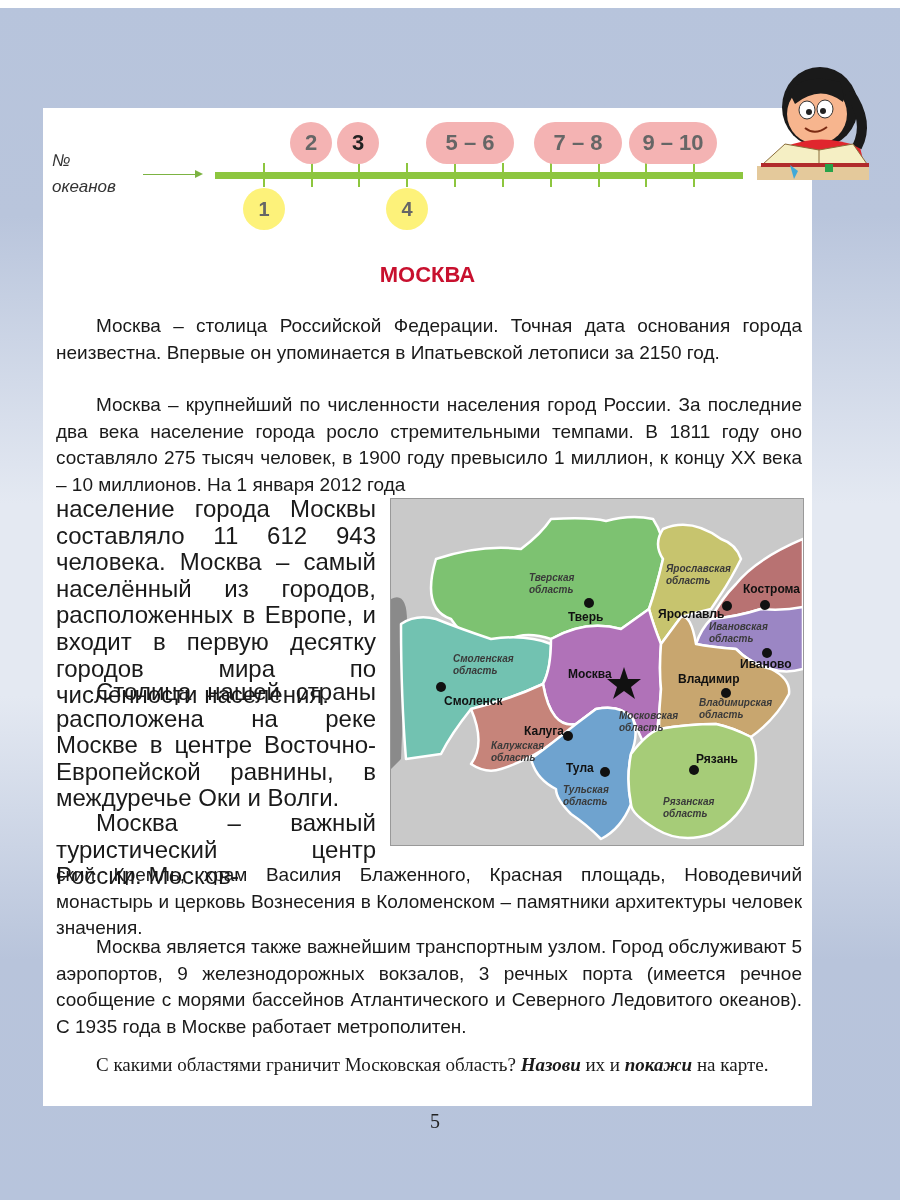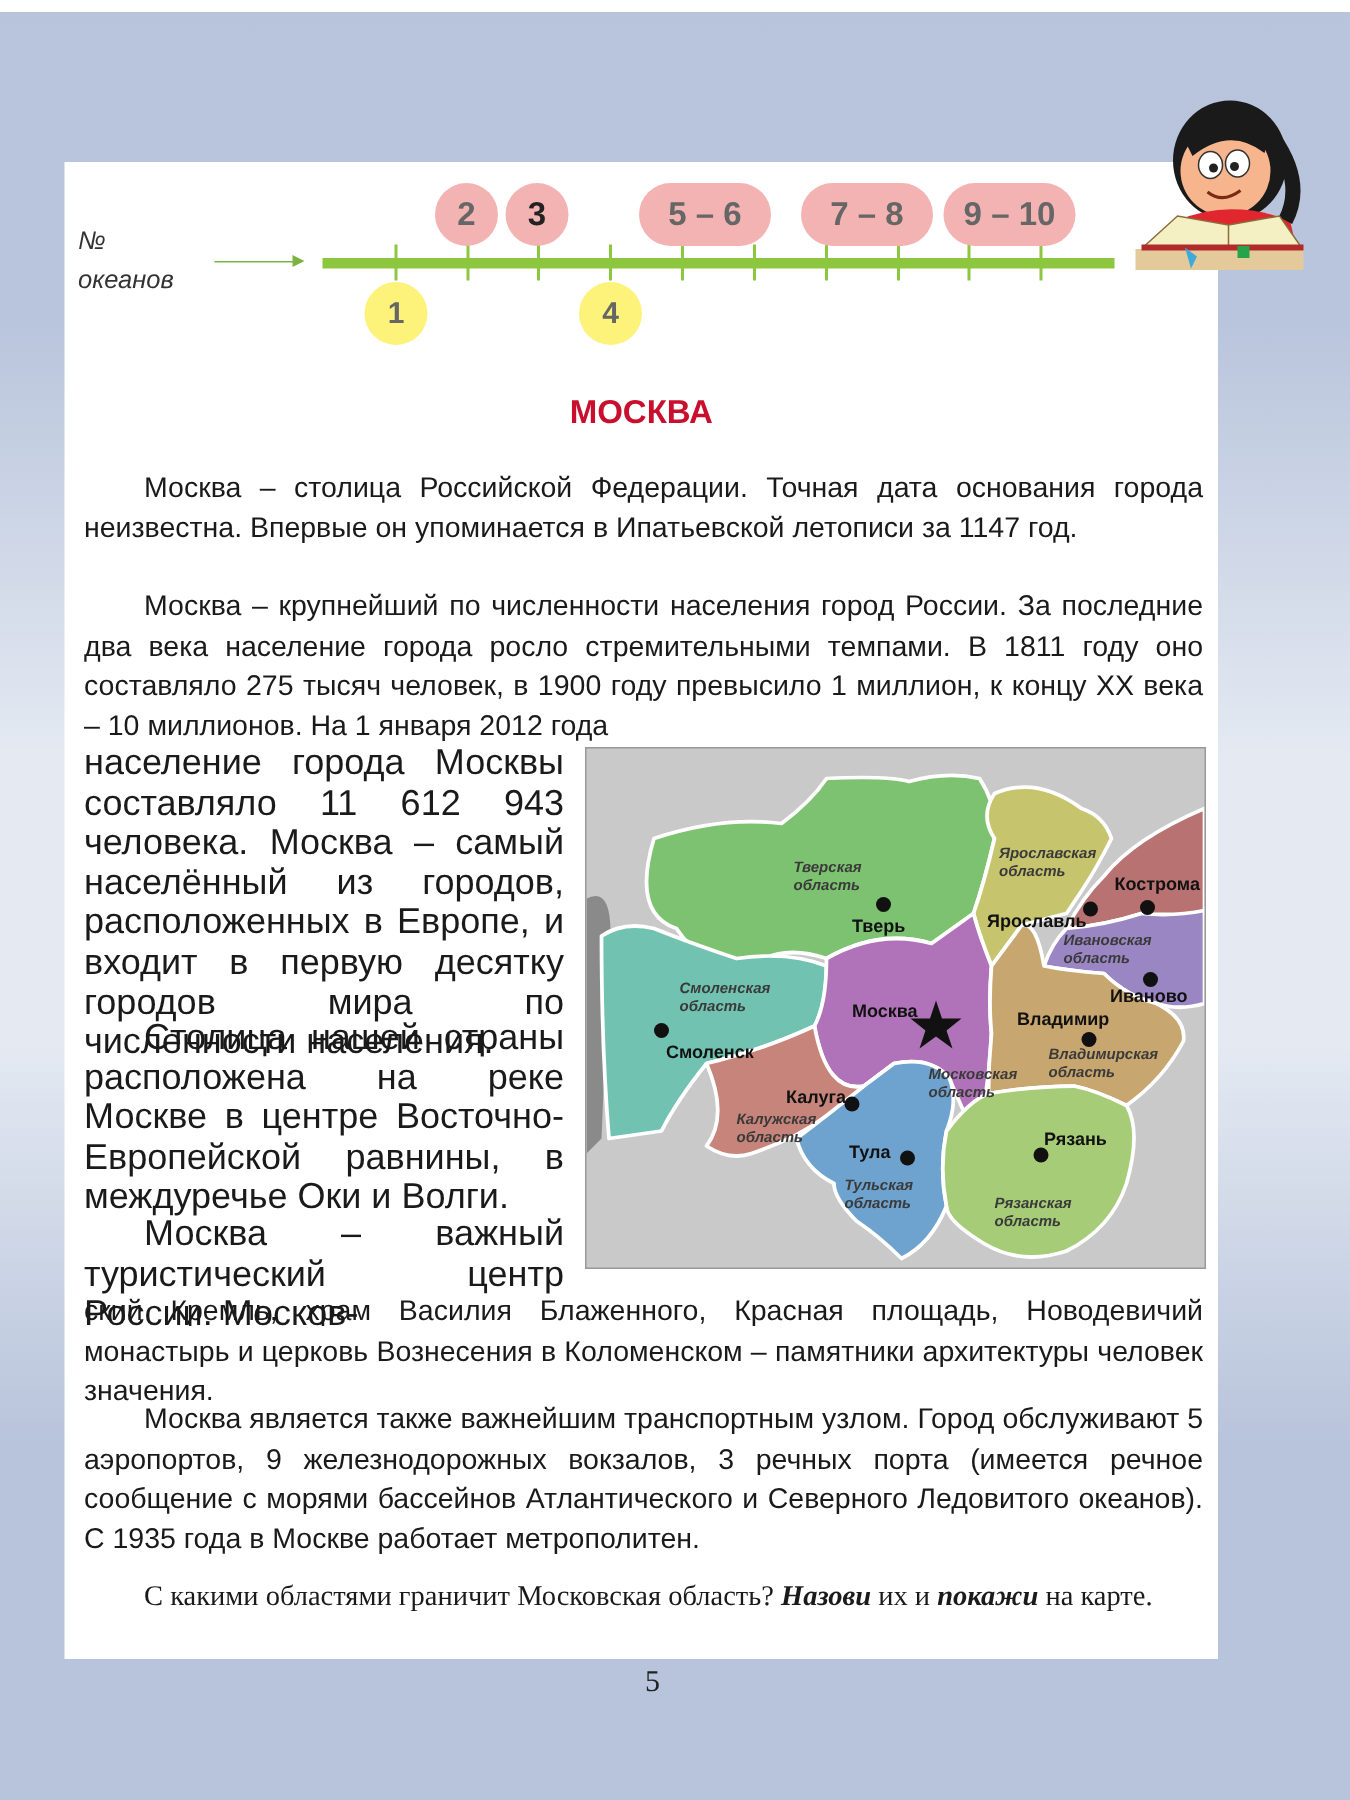--- a/index.html
+++ b/index.html
@@ -72,21 +72,21 @@
   <rect x="12" y="114" width="112" height="14" fill="#e4c99b"></rect>
   <path d="M18 112 L40 92 L74 98 L108 92 L122 112 Z" fill="#f5efc4" stroke="#8a6d3b"></path>
   <line x1="74" y1="98" x2="74" y2="112" stroke="#8a6d3b"></line>
   <rect x="16" y="111" width="108" height="4" fill="#b12b2b"></rect>
   <path d="M45 113 l4 14 l4 -8 z" fill="#3fa9d8"></path>
   <rect x="80" y="112" width="8" height="8" fill="#27a34a"></rect>
 </svg>
 
 <div class="title">МОСКВА</div>
 
-<div class="txt full ind" style="top:313px;">Москва – столица Российской Федерации. Точная дата основания города неизвестна. Впервые он упоминается в Ипатьевской летописи за 1147 год.</div>
+<div class="txt full ind" style="top:313px;">Москва – столица Российской Федерации. Точная дата основания города неизвестна. Впервые он упоминается в Ипатьевской летописи за 2150 год.</div>
 <div class="txt full ind" style="top:392px;">Москва – крупнейший по численности населения город России. За последние два века население города росло стремительными темпами. В 1811 году оно составляло 275 тысяч человек, в 1900 году превысило 1 миллион, к концу XX века – 10 миллионов. На 1 января 2012 года</div>
 <div class="txt col" style="top:496px;">население города Москвы составляло 11 612 943 человека. Москва – самый населённый из городов, расположенных в Европе, и входит в первую десятку городов мира по численности населения.</div>
 <div class="txt col ind" style="top:679px;">Столица нашей страны расположена на реке Москве в центре Восточно-Европейской равнины, в междуречье Оки и Волги.</div>
 <div class="txt col ind" style="top:810px;">Москва – важный туристический центр России. Москов-</div>
 <div class="txt full" style="top:862px;">ский Кремль, храм Василия Блаженного, Красная площадь, Новодевичий монастырь и церковь Вознесения в Коломенском – памятники архитектуры человек значения.</div>
 <div class="txt full ind" style="top:934px;">Москва является также важнейшим транспортным узлом. Город обслуживают 5 аэропортов, 9 железнодорожных вокзалов, 3 речных порта (имеется речное сообщение с морями бассейнов Атлантического и Северного Ледовитого океанов). С 1935 года в Москве работает метрополитен.</div>
 <div class="txt full ind q" style="top:1052px;font-family:Liberation Serif, serif;"><span>С какими областями граничит Московская область? </span><b>Назови</b><span> их и </span><b>покажи</b><span> на карте.</span></div>
 
 <div class="map">
   <svg width="412" height="346" viewBox="0 0 412 346" font-family="Liberation Sans, sans-serif">

